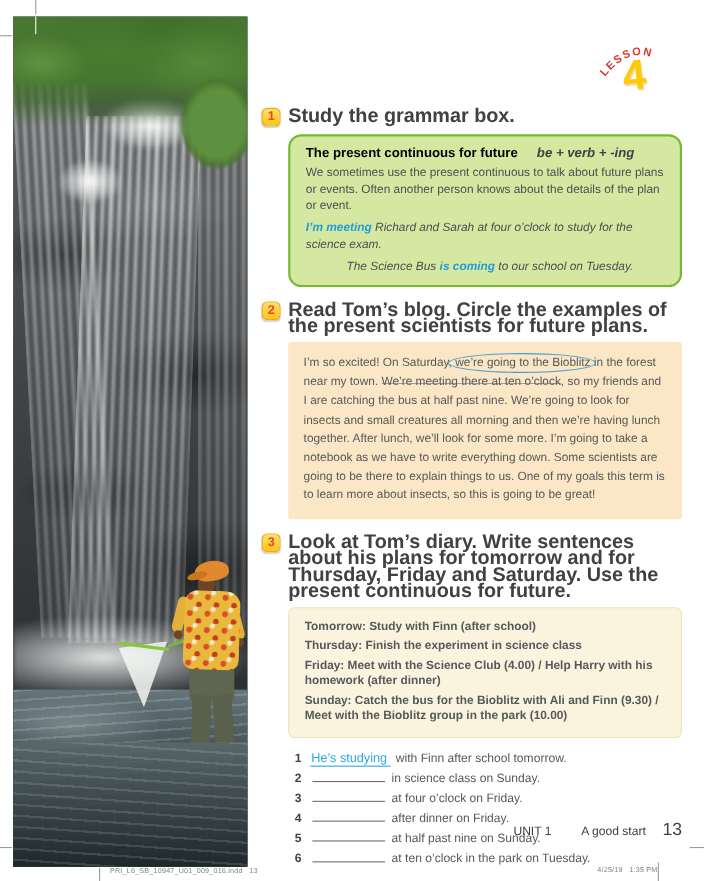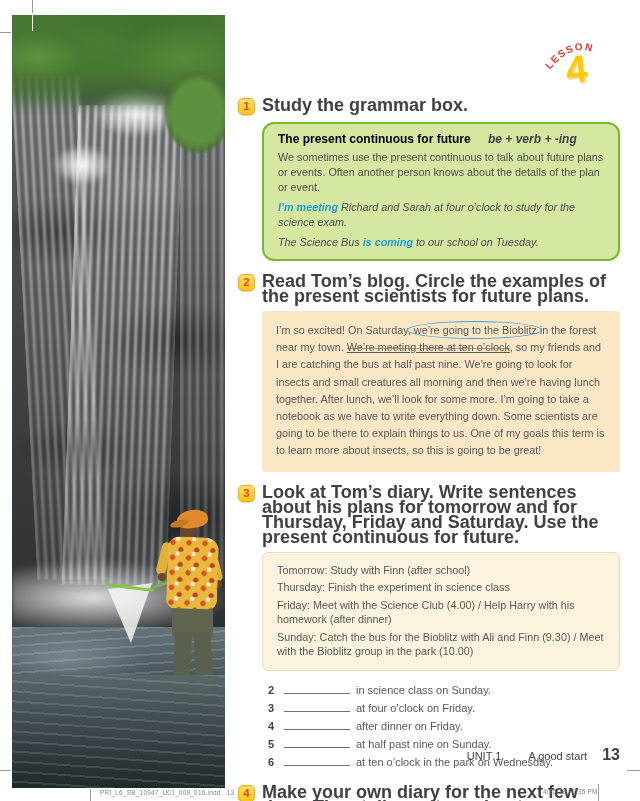--- a/index.html
+++ b/index.html
@@ -110,33 +110,33 @@
   .gb-title .f { color:#414042; font-style:italic; margin-left:14px; }
   .gb-body { font-size:10.8px; line-height:15px; color:#4d4e50; margin-bottom:5px; }
   .gb-ex { font-size:10.8px; line-height:15px; font-style:italic; color:#4d4e50; margin-bottom:5px; }
   .gb-ex .hl { color:#1f9cd8; font-weight:bold; }
 
   .blog-box { margin-top:7px; background:#fbe7c5; border-radius:3px; padding:11px 14px 12px; }
   .blog-text { font-size:10.8px; line-height:17.2px; color:#57585a; }
   .circled { position:relative; white-space:nowrap; }
   .circled::before { content:''; position:absolute; left:-7px; right:-5px; top:-3px; bottom:-3px;
     border:1.6px solid #3f9fd8; border-radius:50%; }
-  .pencil { background-image:linear-gradient(to bottom, transparent 58%, rgba(128,130,133,.7) 58%, rgba(128,130,133,.7) 65%, transparent 65%);text-decoration:underline; }
-
-  .diary-box { margin-top:7px; background:#faf3de; border:1px solid #eee0b8; border-radius:6px; padding:7px 14px 8px; }
+  .pencil { background-image:linear-gradient(to bottom, transparent 58%, rgba(128,130,133,.7) 58%, rgba(128,130,133,.7) 65%, transparent 65%); }
+
+  .diary-box { margin-top:7px; background:#faf3de; border:1px solid #eee0b8; border-radius:6px; padding:7px 14px 8px;font-weight:bold; }
   .diary-entry { font-size:10.8px; line-height:14.5px; color:#57585a; margin:3px 0; }
 
   .sentences { margin-top:10px; margin-left:30px; }
   .s-row { font-size:11px; color:#57585a; line-height:18.2px; height:18.2px; white-space:nowrap; }
   .s-num { display:inline-block; width:14px; font-weight:bold; color:#414042; }
   .blank { display:inline-block; width:66px; height:11px; border-bottom:1.4px solid #6d6e71; margin:0 6px 0 2px; }
   .answer { color:#29a8df; border-bottom:1.5px solid #29a8df; padding:0 3px 0 1px; margin-right:5px; font-size:11.5px; }
 
   .footer { position:absolute; right:20px; top:746px; color:#414042; font-size:11px; }
-  .footer .pg { font-size:16px; font-weight:bold; margin-left:12px; }
+  .footer .pg { font-size:16px; font-weight:normal; margin-left:12px; }
   .footer .sect { margin-left:24px; }
 </style>
 </head>
 <body>
 
 <div class="page">
 
   <div class="photo" title="A boy wearing an orange cap and a patterned orange shirt holds a white net while standing in the water at the base of a waterfall">
     <div class="ph-rock"></div>
     <div class="ph-falls left"></div>
@@ -196,21 +196,21 @@
       <span class="instruction">Study the grammar box.</span>
     </div>
 
     <div class="grammar-box boxed">
       <div class="gb-title">
         <span class="t">The present continuous for future</span>
         <span class="f">be + verb + -ing</span>
       </div>
       <p class="gb-body">We sometimes use the present continuous to talk about future plans or events. Often another person knows about the details of the plan or event.</p>
       <p class="gb-ex"><span class="hl">I’m meeting</span><span> Richard and Sarah at four o’clock to study for the science exam.</span></p>
-      <p class="gb-ex" style="margin-bottom:0;"><span>The Science Bus </span><span class="hl">is coming</span><span> to our school on Tuesday.</span></p>
+      <p class="gb-ex" style="margin-bottom:0;margin-left:37px;"><span>The Science Bus </span><span class="hl">is coming</span><span> to our school on Tuesday.</span></p>
     </div>
 
     <div class="ex-row">
       <span class="num-badge">2</span>
       <span class="instruction">Read Tom’s blog. Circle the examples of the present scientists for future plans.</span>
     </div>
 
     <div class="blog-box boxed">
       <p class="blog-text"><span>I’m so excited! On Saturday, </span><span class="circled"><span>we’re going to the Bioblitz</span></span><span> in the forest near my town. </span><span class="pencil">We’re meeting there at ten o’clock</span><span>, so my friends and I are catching the bus at half past nine. We’re going to look for insects and small creatures all morning and then we’re having lunch together. After lunch, we’ll look for some more. I’m going to take a notebook as we have to write everything down. Some scientists are going to be there to explain things to us. One of my goals this term is to learn more about insects, so this is going to be great!</span></p>
     </div>
@@ -222,33 +222,36 @@
 
     <div class="diary-box boxed">
       <p class="diary-entry">Tomorrow: Study with Finn (after school)</p>
       <p class="diary-entry">Thursday: Finish the experiment in science class</p>
       <p class="diary-entry">Friday: Meet with the Science Club (4.00) / Help Harry with his homework (after dinner)</p>
       <p class="diary-entry">Sunday: Catch the bus for the Bioblitz with Ali and Finn (9.30) / Meet with the Bioblitz group in the park (10.00)</p>
     </div>
 
     <div class="sentences">
       <div class="s-row">
+        <span class="s-num">1</span><span class="answer">He’s studying</span><span>with Finn after school tomorrow.</span>
+      </div>
+      <div class="s-row">
         <span class="s-num">2</span><span class="blank"></span><span>in science class on Sunday.</span>
       </div>
       <div class="s-row">
         <span class="s-num">3</span><span class="blank"></span><span>at four o’clock on Friday.</span>
       </div>
       <div class="s-row">
         <span class="s-num">4</span><span class="blank"></span><span>after dinner on Friday.</span>
       </div>
       <div class="s-row">
         <span class="s-num">5</span><span class="blank"></span><span>at half past nine on Sunday.</span>
       </div>
       <div class="s-row">
-        <span class="s-num">6</span><span class="blank"></span><span>at ten o’clock in the park on Wednesday.</span>
+        <span class="s-num">6</span><span class="blank"></span><span>at ten o’clock in the park on Tuesday.</span>
       </div>
     </div>
 
     <div class="ex-row">
       <span class="num-badge">4</span>
       <span class="instruction">Make your own diary for the next few days. Then tell a partner about your plans.</span>
     </div>
 
   </div>
 

